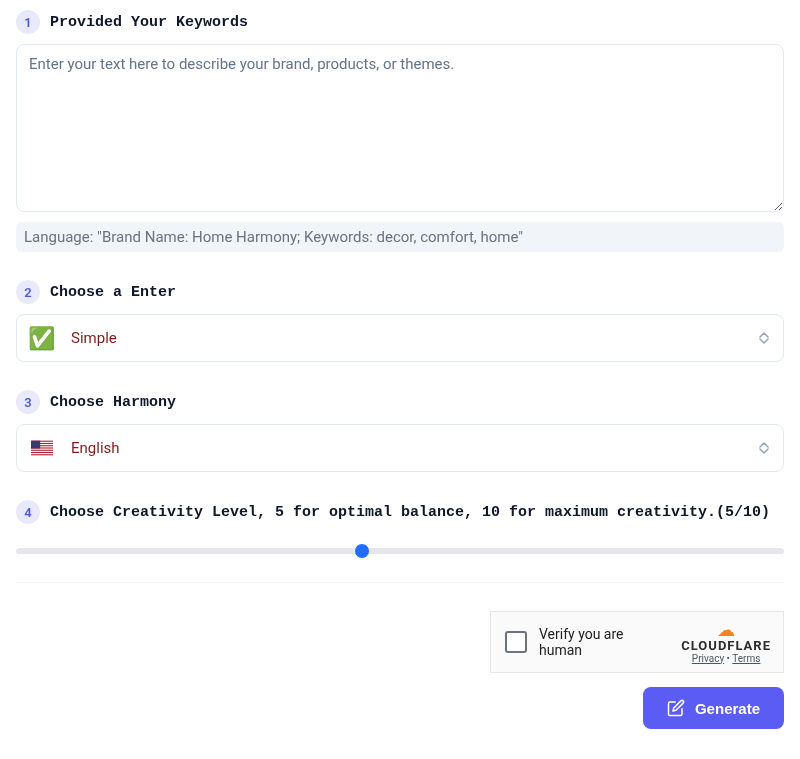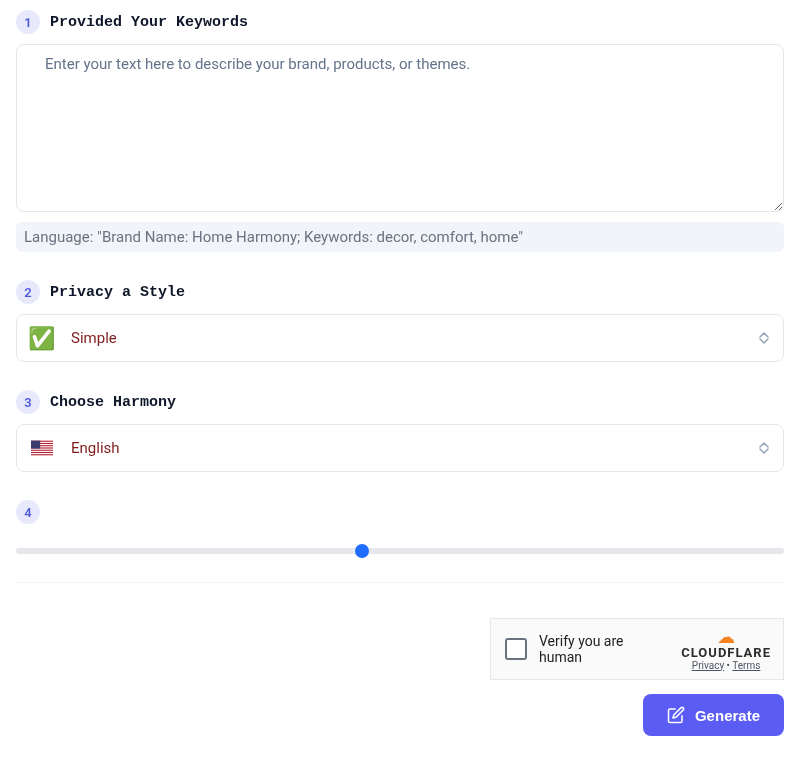--- a/index.html
+++ b/index.html
@@ -39,21 +39,21 @@
       font-size: 15px;
       font-weight: 600;
       color: #0f172a;
       font-family: Liberation Mono, monospace;
     }
     .textarea {
       width: 100%;
       height: 168px;
       border: 1px solid #e2e8f0;
       border-radius: 8px;
-      padding: 10px 28px;
+      padding: 10px 12px;
       font-size: 15px;
       font-family: inherit;
       resize: both;
       color: #0369a1;
     }
     .textarea::placeholder {
       color: #64748b;
     }
     .example-bar {
       background: #f1f5f9;
@@ -114,21 +114,21 @@
       position: absolute;
       top: 50%;
       transform: translate(-50%, -50%);
       width: 14px;
       height: 14px;
       background: #1f6dff;
       border-radius: 50%;
     }
     .footer-area {
       border-top: 1px solid #f1f5f9;
-      padding-top: 35px;
+      padding-top: 28px;
       display: flex;
       flex-direction: column;
       align-items: flex-end;
       gap: 14px;
       margin-top: 0;
     }
     .captcha-widget {
       width: 294px;
       height: 62px;
       border: 1px solid #e5e7eb;
@@ -216,21 +216,21 @@
   </div>
   <textarea class="textarea" placeholder="Enter your text here to describe your brand, products, or themes." style=""></textarea>
   <div class="example-bar">
     <span>Language:</span><span>  "Brand Name: Home Harmony; Keywords: decor, comfort, home"</span>
   </div>
 </div>
 
 <div class="section">
   <div class="section-header">
     <div class="step-number">2</div>
-    <div class="section-title">Privacy a Style</div>
+    <div class="section-title">Choose a Enter</div>
   </div>
   <div class="select-box">
     <div class="select-left">
       <span class="select-icon">✅</span>
       <span class="select-label">Simple</span>
     </div>
     <div class="chevrons">
       <svg viewBox="0 0 10 6">
           <path d="M1 5 L5 1 L9 5" fill="none" stroke="currentColor" stroke-width="1.5" stroke-linecap="round" stroke-linejoin="round"></path>
         </svg>
@@ -269,20 +269,21 @@
       <svg viewBox="0 0 10 6">
           <path d="M1 1 L5 5 L9 1" fill="none" stroke="currentColor" stroke-width="1.5" stroke-linecap="round" stroke-linejoin="round"></path>
         </svg>
     </div>
   </div>
 </div>
 
 <div class="section">
   <div class="section-header">
     <div class="step-number">4</div>
+    <div class="section-title">Choose Creativity Level, 5 for optimal balance, 10 for maximum creativity.(5/10)</div>
   </div>
   <div class="slider-track">
     <div class="slider-thumb" style="left:45%"></div>
   </div>
 </div>
 
 <div class="footer-area">
   <div class="captcha-widget">
     <div class="captcha-checkbox"></div>
     <div class="captcha-label">Verify you are human</div>

